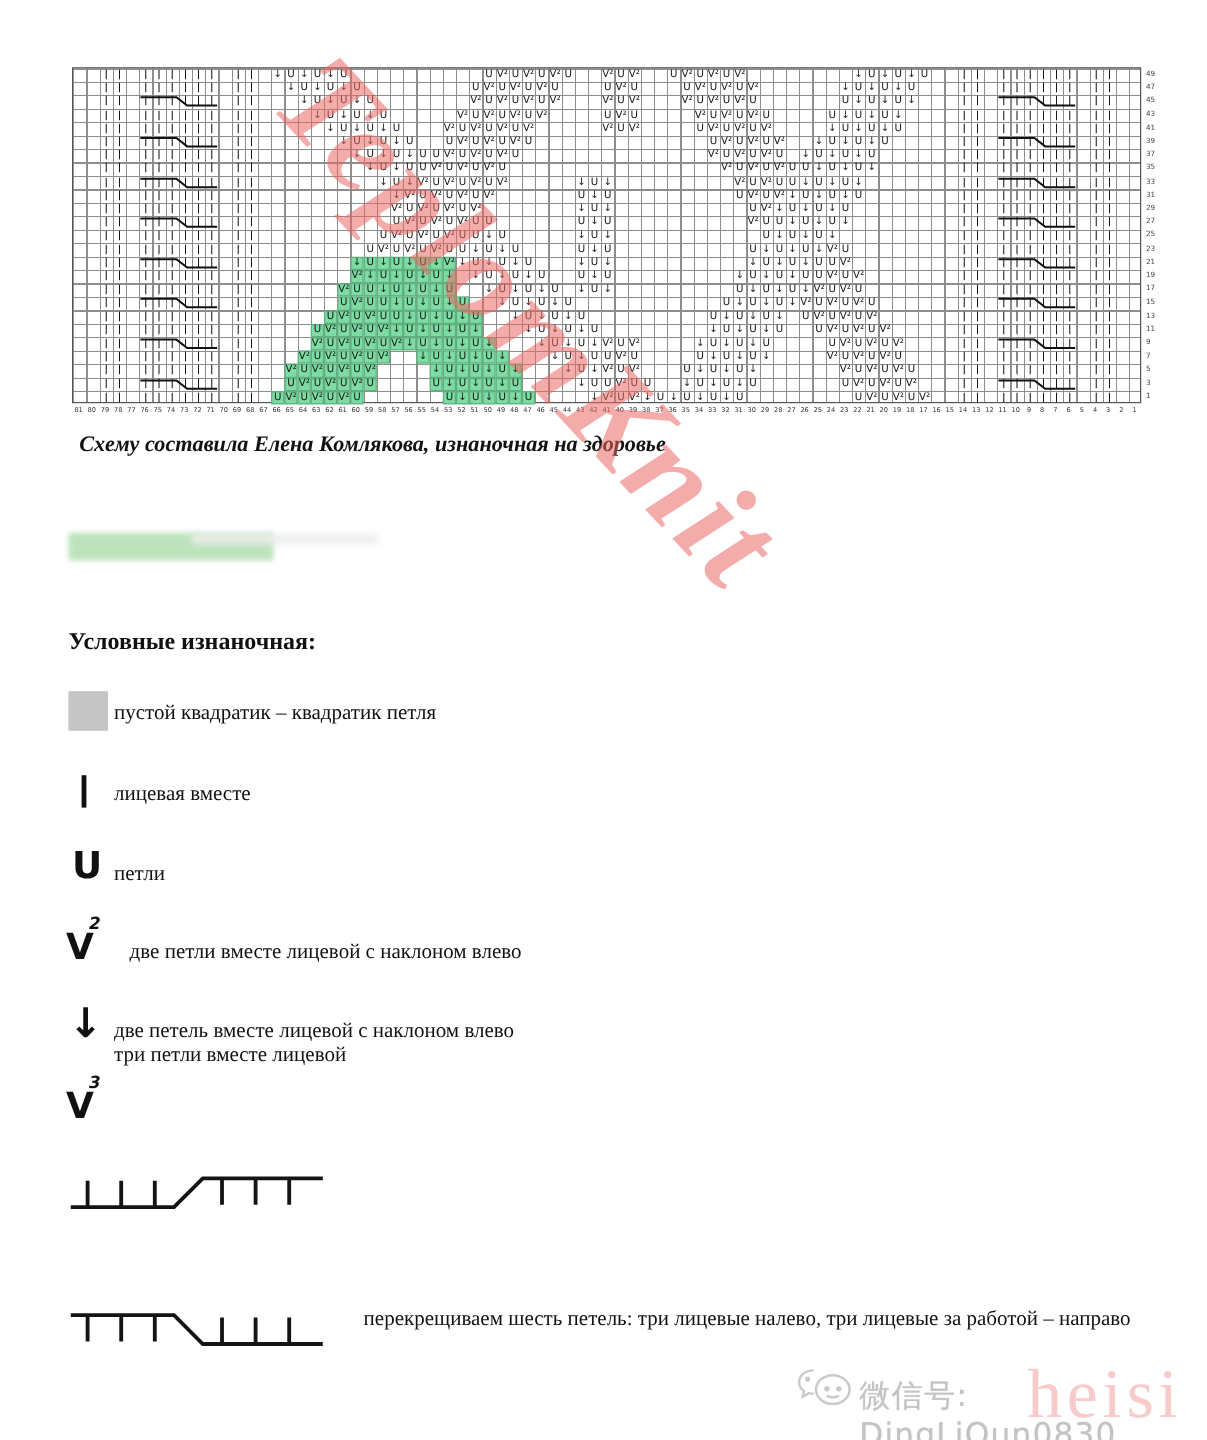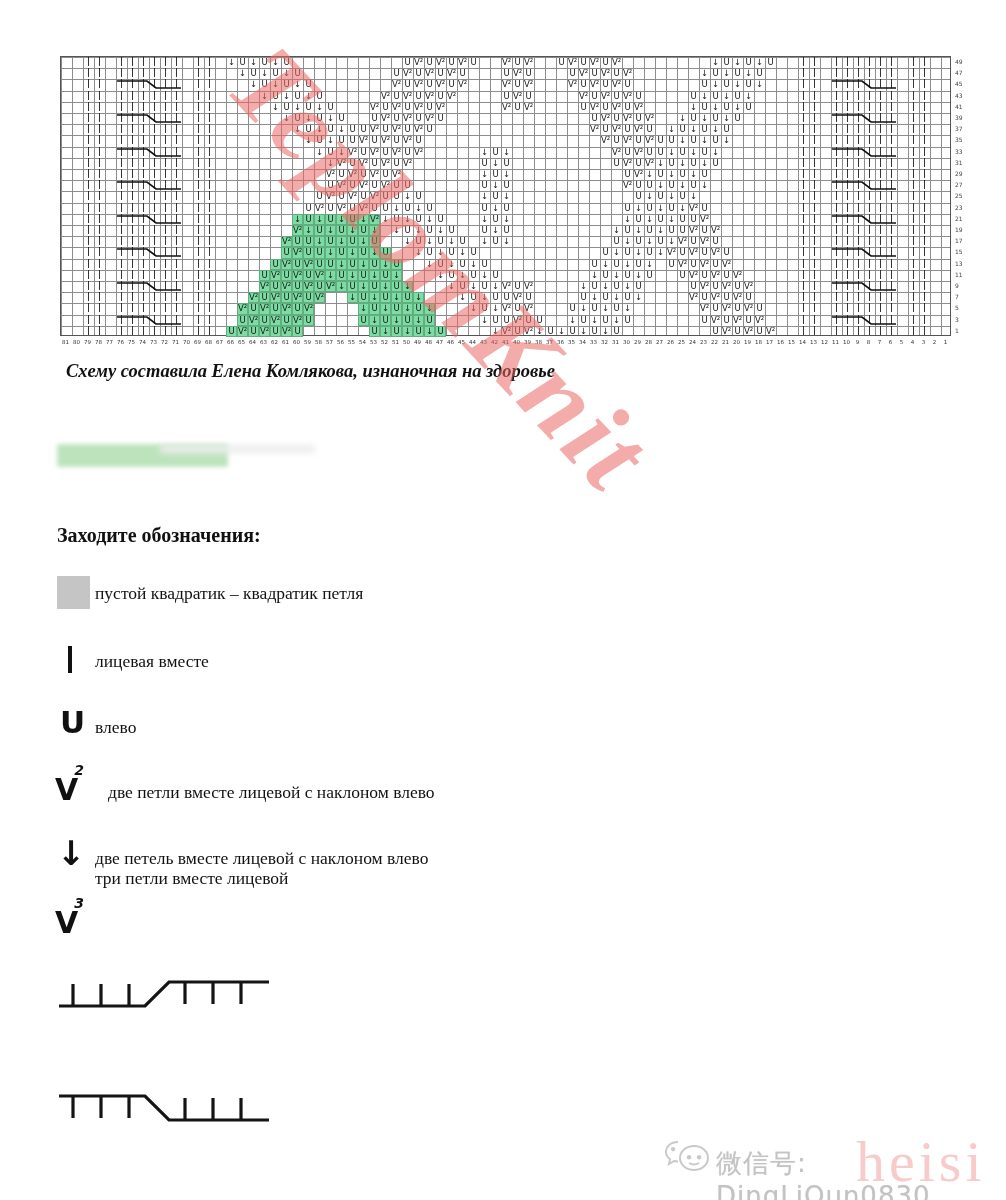--- a/index.html
+++ b/index.html
@@ -1376,30 +1376,30 @@
 
 <div id="wm1">TeplomKnit</div>
 <div id="wm2">heisi</div>
 
 <div id="credit">
   <div>Схему составила Елена Комлякова, изнаночная на здоровье</div>
 </div>
 <div id="blur-box"></div>
 <div id="smudge"></div>
 
-<div id="legend-title">Заходите обозначения:</div>
+<div id="legend-title">Условные изнаночная:</div>
 
 <div class="sq"></div>
 <div class="leg-text" style="left:95px;top:583px">пустой квадратик – квадратик петля</div>
 
 <div class="knit-bar"></div>
 <div class="leg-text" style="left:95px;top:651px">лицевая вместе</div>
 
 <div class="yo-glyph">U</div>
-<div class="leg-text" style="left:95px;top:717px">влево</div>
+<div class="leg-text" style="left:95px;top:717px">петли</div>
 
 <div class="vdec" style="left:55px;top:773px"><span>V</span><sup>2</sup></div>
 <div class="leg-text" style="left:108px;top:782px">две петли вместе лицевой с наклоном влево</div>
 
 <div class="arrow-glyph">↓</div>
 <div class="leg-text" style="left:95px;top:848px">две петель вместе лицевой с наклоном влево</div>
 
 <div class="vdec" style="left:55px;top:906px"><span>V</span><sup>3</sup></div>
 <div class="leg-text" style="left:95px;top:868px">три петли вместе лицевой</div>
 
@@ -1414,20 +1414,21 @@
 </div>
 
 <div class="cable-item" style="top:1086px">
   <svg width="216" height="48" viewBox="0 0 216 48">
     <g stroke="#141414" stroke-width="3.2" fill="none">
       <path d="M2 10 H88 L112 34 H212"></path>
       <path d="M16 10 V32 M44 10 V32 M72 10 V32"></path>
       <path d="M128 12 V34 M156 12 V34 M184 12 V34"></path>
     </g>
   </svg>
+  <span>перекрещиваем шесть петель: три лицевые налево, три лицевые  за работой – направо</span>
 </div>
 
 <svg id="wechat" width="48" height="40" viewBox="0 0 48 40">
   <g stroke="#c9c9c9" stroke-width="2" fill="none">
     <path d="M14 4 C6 4 2 9 2 14 c0 3 1.6 5.5 4 7 l-1 5 5-3 c1.2 .3 2.6 .5 4 .5"></path>
     <ellipse cx="30" cy="20" rx="14" ry="12"></ellipse>
     <path d="M25 18 a1.3 1.3 0 1 0 .1 0 M35 18 a1.3 1.3 0 1 0 .1 0" fill="#c9c9c9"></path>
     <path d="M25 25 q5 3 10 0"></path>
     <path d="M9 10 a1.2 1.2 0 1 0 .1 0" fill="#c9c9c9"></path>
   </g>

